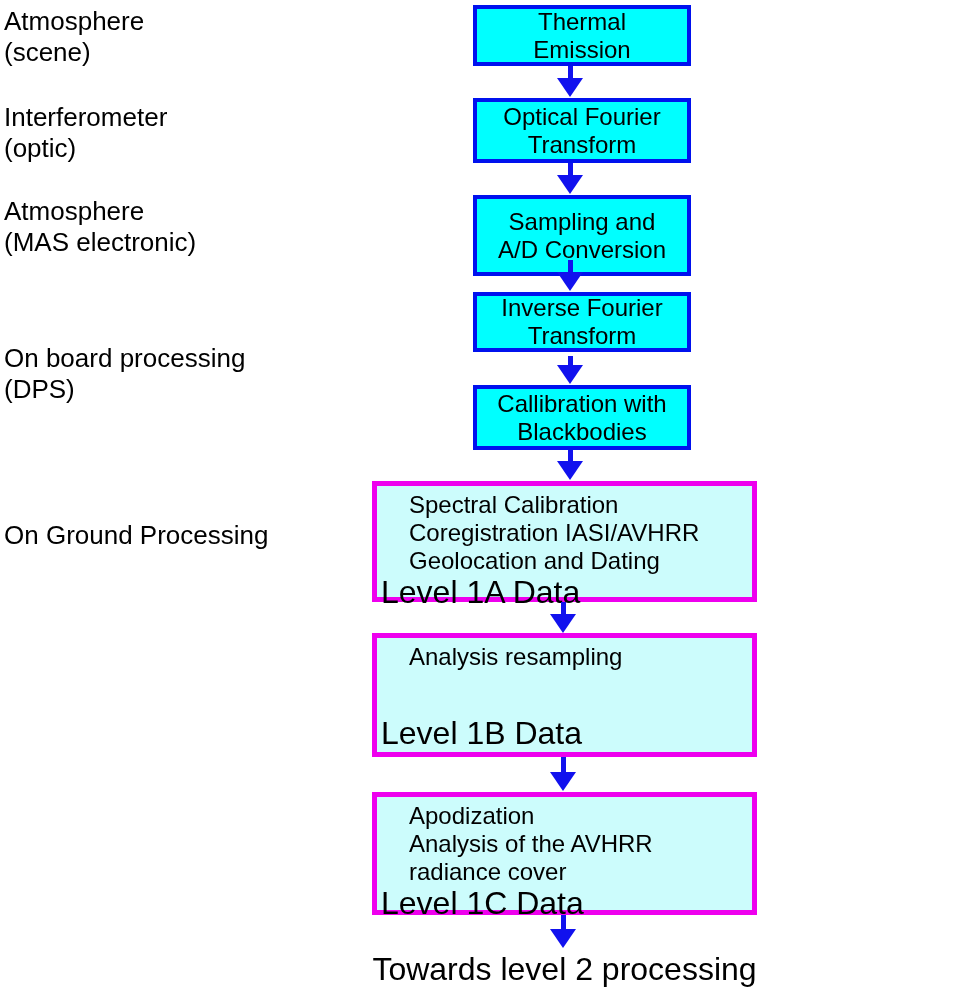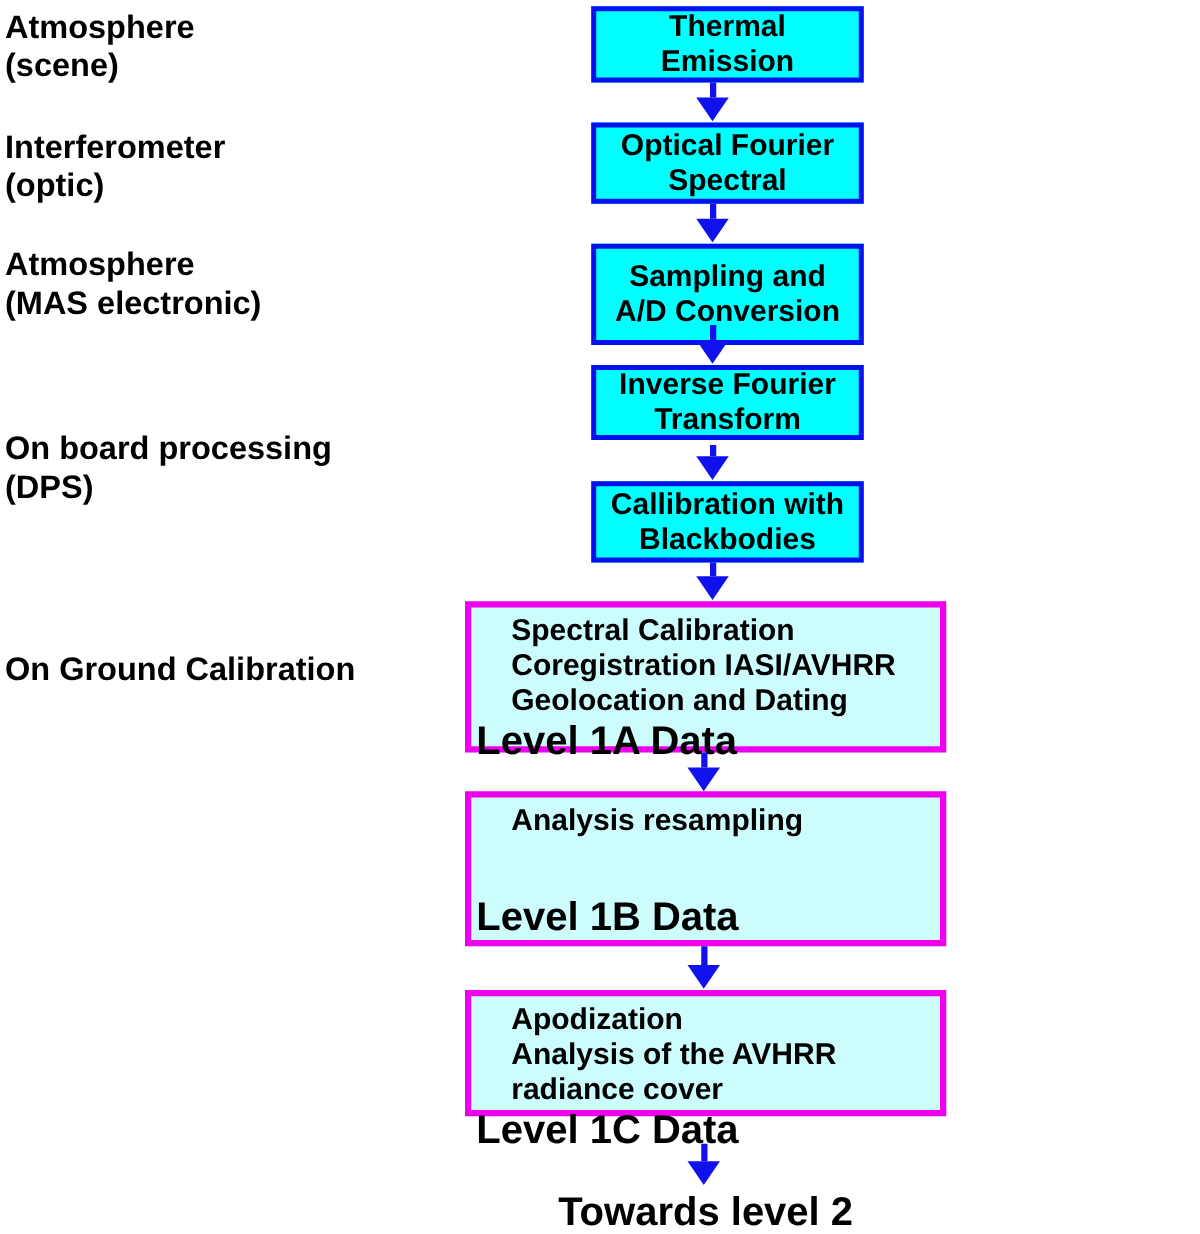--- a/index.html
+++ b/index.html
@@ -6,21 +6,21 @@
     margin: 0;
     padding: 0;
     background: #ffffff;
   }
   .canvas {
     position: relative;
     width: 960px;
     height: 987px;
     background: var(--page-bg, #ffffff);
     font-family: "Liberation Sans", sans-serif;
-    font-weight: bold;
+    font-weight: normal;
     color: var(--text, #000000);
     overflow: hidden;
   }
   .stage-label {
     position: absolute;
     left: 4px;
     width: 360px;
     font-size: 26px;
     line-height: 1.18;
     white-space: pre-line;
@@ -95,31 +95,31 @@
 <div class="canvas">
 
   <div class="stage-label" style="top:6px">Atmosphere
 (scene)</div>
   <div class="stage-label" style="top:102px">Interferometer
 (optic)</div>
   <div class="stage-label" style="top:196px">Atmosphere
 (MAS electronic)</div>
   <div class="stage-label" style="top:343px">On board processing
 (DPS)</div>
-  <div class="stage-label" style="top:520px">On Ground Calibration</div>
+  <div class="stage-label" style="top:520px">On Ground Processing</div>
 
   <div class="process-box" style="top:5px;height:61px">Thermal
 Emission</div>
   <div class="arrow" style="left:557px;top:66px;height:31px">
       <span class="stem"></span>
       <span class="head"></span>
     </div>
 
   <div class="process-box" style="top:98px;height:65px">Optical Fourier
-Spectral</div>
+Transform</div>
   <div class="arrow" style="left:557px;top:163px;height:31px">
       <span class="stem"></span>
       <span class="head"></span>
     </div>
 
   <div class="process-box" style="top:195px;height:81px">Sampling and
 A/D Conversion</div>
   <div class="arrow" style="left:557px;top:260px;height:31px">
       <span class="stem"></span>
       <span class="head"></span>
@@ -152,21 +152,21 @@
 
   <div class="data-box" style="top:633px;height:124px">
     <div class="body">Analysis resampling</div>
     <div class="level">Level 1B Data</div>
   </div>
   <div class="arrow" style="left:550px;top:757px;height:34px">
       <span class="stem"></span>
       <span class="head"></span>
     </div>
 
-  <div class="data-box" style="top:792px;height:101px">
+  <div class="data-box" style="top:792px;height:123px">
     <div class="body">Apodization
 Analysis of the AVHRR
 radiance cover</div>
     <div class="level">Level 1C Data</div>
   </div>
   <div class="arrow" style="left:550px;top:915px;height:33px">
       <span class="stem"></span>
       <span class="head"></span>
     </div>
 

